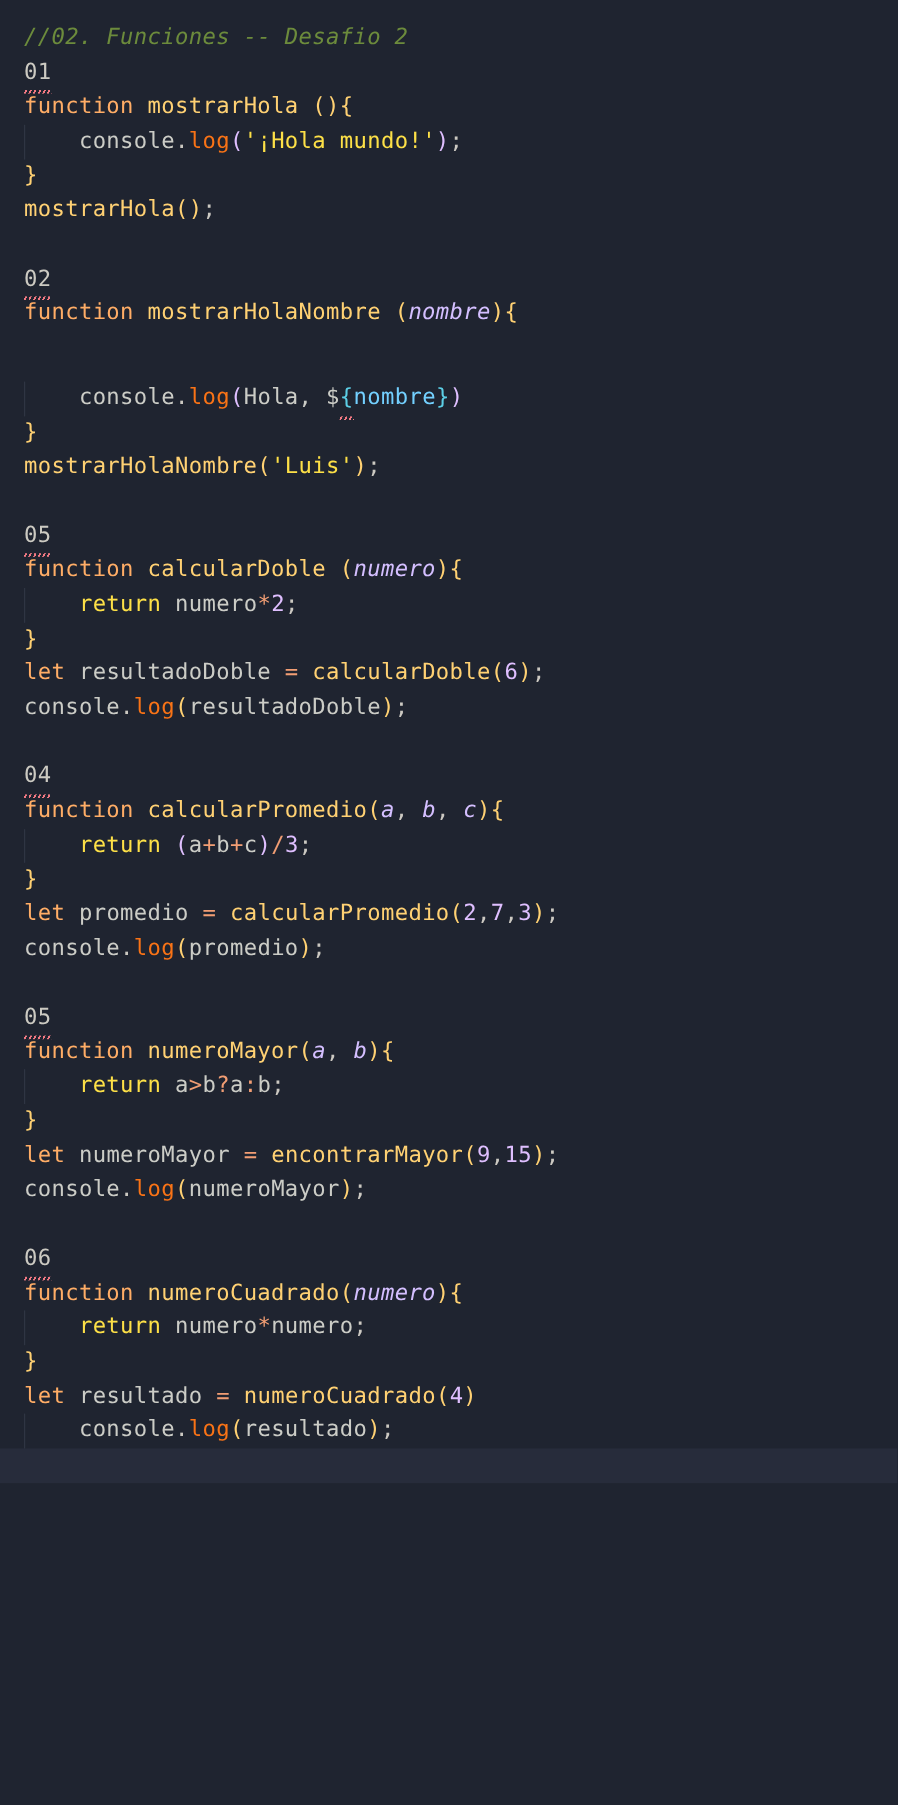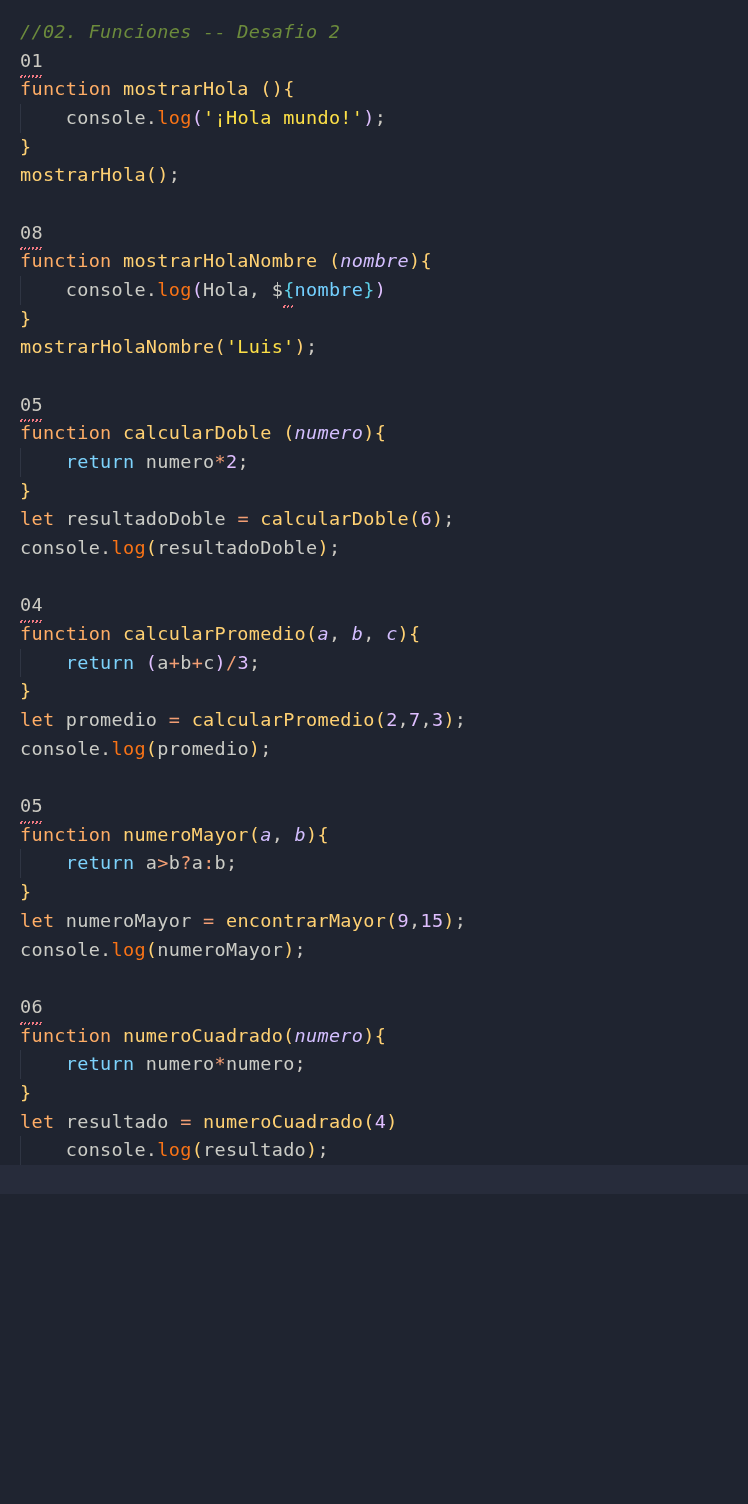--- a/index.html
+++ b/index.html
@@ -39,21 +39,21 @@
     opacity: 0.55;
   }
   .caret-line {
     background: rgba(100, 110, 140, 0.12);
     margin-left: -20px;
     padding-left: 20px;
     margin-right: -20px;
     padding-right: 20px;
   }
   .c-comment { color: #6c8b3c; font-style: italic; text-align: center; }
-  .c-keyword { color: #7dd3fc; }
+  .c-keyword { color: #fde047; }
   .c-storage { color: #ffad66; }
   .c-funcdecl { color: #ffd173; }
   .c-funccall { color: #ffd173; }
   .c-punct   { color: #ccc9c2; }
   .c-paren-y { color: #ffd173; }
   .c-paren-p { color: #dfbfff; }
   .c-param   { color: #d4bfff; font-style: italic; }
   .c-varuse  { color: #cbccc6; }
   .c-prop    { color: #f97316; }
   .c-string  { color: #fde047; }
@@ -74,25 +74,25 @@
 <div class="line"><span class="c-storage">function</span><span class="c-punct"> </span><span class="c-funcdecl">mostrarHola</span><span class="c-punct"> </span><span class="c-paren-y">(</span><span class="c-paren-y">)</span><span class="c-paren-y">{</span></div>
 
 <div class="line" style="position:relative;"><span class="indent-guide"></span>    <span class="c-varuse">console</span><span class="c-punct">.</span><span class="c-prop">log</span><span class="c-paren-p">(</span><span class="c-string">'¡Hola mundo!'</span><span class="c-paren-p">)</span><span class="c-punct">;</span></div>
 
 <div class="line"><span class="c-paren-y">}</span></div>
 
 <div class="line"><span class="c-funccall">mostrarHola</span><span class="c-paren-y">(</span><span class="c-paren-y">)</span><span class="c-punct">;</span></div>
 
 <div class="line">&nbsp;</div>
 
-<div class="line"><span class="squiggle">08</span></div>
+<div class="line"><span class="squiggle">02</span></div>
 
 <div class="line"><span class="c-storage">function</span><span class="c-punct"> </span><span class="c-funcdecl">mostrarHolaNombre</span><span class="c-punct"> </span><span class="c-paren-y">(</span><span class="c-param">nombre</span><span class="c-paren-y">)</span><span class="c-paren-y">{</span></div>
 
-<div class="line" style="position:relative;"><span class="indent-guide"></span>    <span class="c-varuse">console</span><span class="c-punct">.</span><span class="c-prop">log</span><span class="c-paren-p">(</span><span class="c-varuse">Hola, $</span><span class="c-tmpl squiggle">{</span><span class="c-tmplvar">nombre</span><span class="c-tmpl">}</span><span class="c-paren-p">)</span></div>
+<div class="line" style="position:relative;margin-top:42px;"><span class="indent-guide"></span>    <span class="c-varuse">console</span><span class="c-punct">.</span><span class="c-prop">log</span><span class="c-paren-p">(</span><span class="c-varuse">Hola, $</span><span class="c-tmpl squiggle">{</span><span class="c-tmplvar">nombre</span><span class="c-tmpl">}</span><span class="c-paren-p">)</span></div>
 
 <div class="line"><span class="c-paren-y">}</span></div>
 
 <div class="line"><span class="c-funccall">mostrarHolaNombre</span><span class="c-paren-y">(</span><span class="c-string">'Luis'</span><span class="c-paren-y">)</span><span class="c-punct">;</span></div>
 
 <div class="line">&nbsp;</div>
 
 <div class="line"><span class="squiggle">05</span></div>
 
 <div class="line"><span class="c-storage">function</span><span class="c-punct"> </span><span class="c-funcdecl">calcularDoble</span><span class="c-punct"> </span><span class="c-paren-y">(</span><span class="c-param">numero</span><span class="c-paren-y">)</span><span class="c-paren-y">{</span></div>

